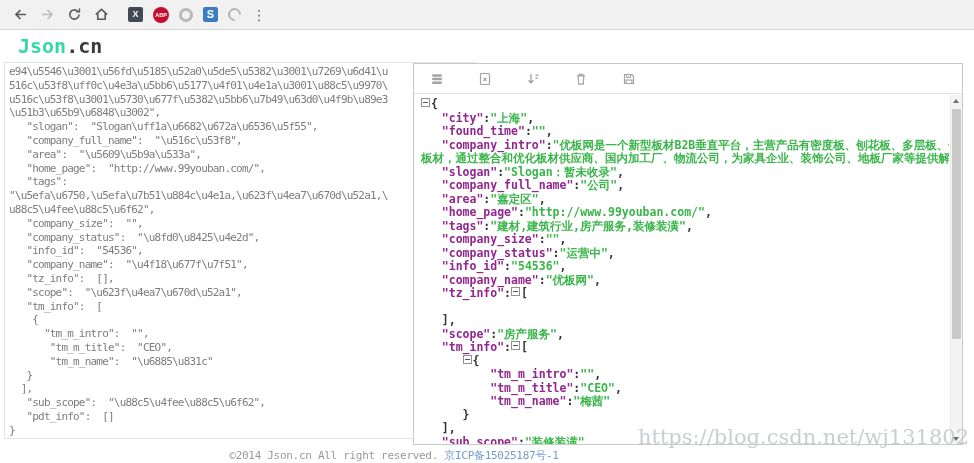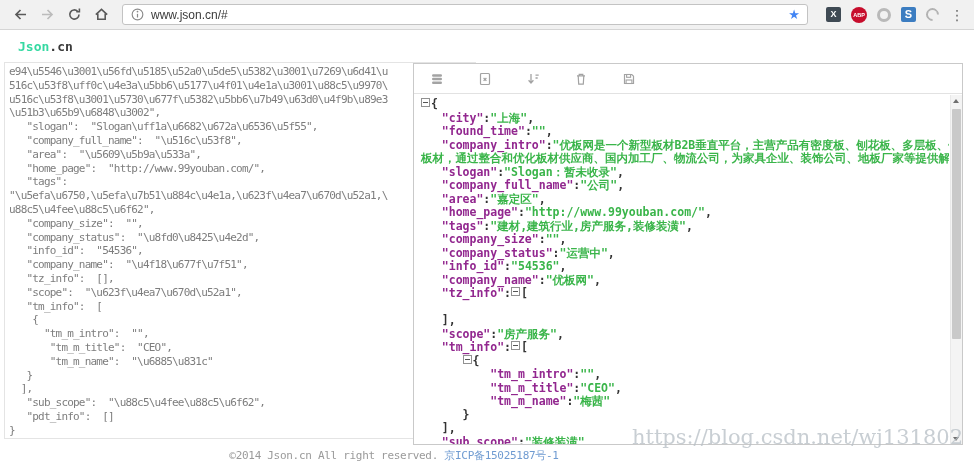--- a/index.html
+++ b/index.html
@@ -22,21 +22,21 @@
   .ext-ring { width:14px; height:14px; border:3px solid #b9b9b9; border-radius:50%; }
   .ext-s { width:15px; height:15px; background:#3c7dc1; border-radius:2px; color:#fff; font-size:11px;
            font-weight:bold; text-align:center; line-height:15px; }
   .ext-broken { width:13px; height:13px; border:2px solid #b3b3b3; border-radius:50%;
                 border-bottom-color:transparent; transform:rotate(-45deg); }
   .menu-dots { flex:none; margin-left:11px; font-size:14px; color:#666; line-height:1; }
 
   
   .site-header { position:absolute; left:0; top:30px; width:974px; height:32px; background:#fff;
                  display:flex; align-items:center; }
-  .logo { margin-left:18px; font-family:"DejaVu Sans Mono",monospace; font-weight:bold; font-size:13px; letter-spacing:0; }
+  .logo { margin-left:18px; font-family:"DejaVu Sans Mono",monospace; font-weight:bold; font-size:20px; letter-spacing:0; }
   .logo-g { color:var(--logo); }
   .logo-d { color:#3a3a3a; }
   #nav { margin-left:auto; margin-right:30px; display:flex; gap:27px; }
   .nav-item { font-size:13px; color:#555; cursor:pointer; white-space:nowrap; }
 
   
   .left-panel { position:absolute; left:4px; top:62px; width:472px; height:377px;
                 border:1px solid #e4e4e4; background:#fff; }
   .left-text { position:absolute; left:4px; top:2px; right:13px; bottom:2px; overflow:hidden;
                font-family:"DejaVu Sans Mono",monospace; font-size:11px; letter-spacing:-0.8px;
@@ -68,21 +68,21 @@
   .vs-up::after { content:""; position:absolute; left:2px; top:4px; border-left:3.5px solid transparent;
                   border-right:3.5px solid transparent; border-bottom:4px solid #6f6f6f; }
   .vs-down::after { content:""; position:absolute; left:2px; top:5px; border-left:3.5px solid transparent;
                     border-right:3.5px solid transparent; border-top:4px solid #6f6f6f; }
   .vs-thumb { position:absolute; left:1px; width:9px; background:#c9c9c9; border-radius:1px; }
 
   
   .footer { position:absolute; left:0; top:448px; width:788px; text-align:center;
             font-family:"DejaVu Sans Mono",monospace; font-size:11px; letter-spacing:-0.3px; color:#9a9a9a; }
   .footer a { color:var(--link); text-decoration:none; }
-  .watermark { position:absolute; right:11px; top:425px; font-family:"DejaVu Serif",serif;
+  .watermark { position:absolute; right:5px; top:425px; font-family:"DejaVu Serif",serif;
                font-size:21px; color:rgba(185,192,198,0.78); z-index:5; white-space:nowrap; }
 </style>
 </head>
 <body>
 
 <div class="chrome">
   <span class="nav-btn">
     <svg width="17" height="17" viewBox="0 0 17 17">
         <path d="M14 8.5 H4.5 M8.5 4 L4 8.5 L8.5 13" stroke="#5a5a5a" stroke-width="1.7" fill="none"></path>
       </svg>
@@ -97,29 +97,20 @@
         <path d="M13 8.5 a4.6 4.6 0 1 1 -1.4 -3.3" stroke="#5a5a5a" stroke-width="1.6" fill="none"></path>
         <path d="M13.4 2.6 v3.1 h-3.1" stroke="#5a5a5a" stroke-width="1.6" fill="none"></path>
       </svg>
   </span>
   <span class="nav-btn">
     <svg width="17" height="17" viewBox="0 0 17 17">
         <path d="M2.8 8.6 L8.5 3.4 L14.2 8.6" stroke="#5a5a5a" stroke-width="1.6" fill="none"></path>
         <path d="M4.8 7.6 V13.2 H12.2 V7.6" stroke="#5a5a5a" stroke-width="1.6" fill="none"></path>
       </svg>
   </span>
-  <div class="addr">
-    <svg width="15" height="15" viewBox="0 0 16 16">
-        <circle cx="8" cy="8" r="5.7" stroke="#8a8a8a" stroke-width="1.2" fill="none"></circle>
-        <line x1="8" y1="7.3" x2="8" y2="11.2" stroke="#8a8a8a" stroke-width="1.3"></line>
-        <circle cx="8" cy="4.9" r="0.95" fill="#8a8a8a"></circle>
-      </svg>
-    <span class="url">www.json.cn/#</span>
-    <span class="star" id="star" style="color: rgb(66, 133, 244);">★</span>
-  </div>
   <span class="ext ext-x">X</span>
   <span class="ext ext-abp">ABP</span>
   <span class="ext ext-ring"></span>
   <span class="ext ext-s">S</span>
   <span class="ext ext-broken"></span>
   <span class="menu-dots">⋮</span>
 </div>
 
 <div class="site-header">
   <div class="logo"><span class="logo-g">Json</span><span class="logo-d">.cn</span></div>

